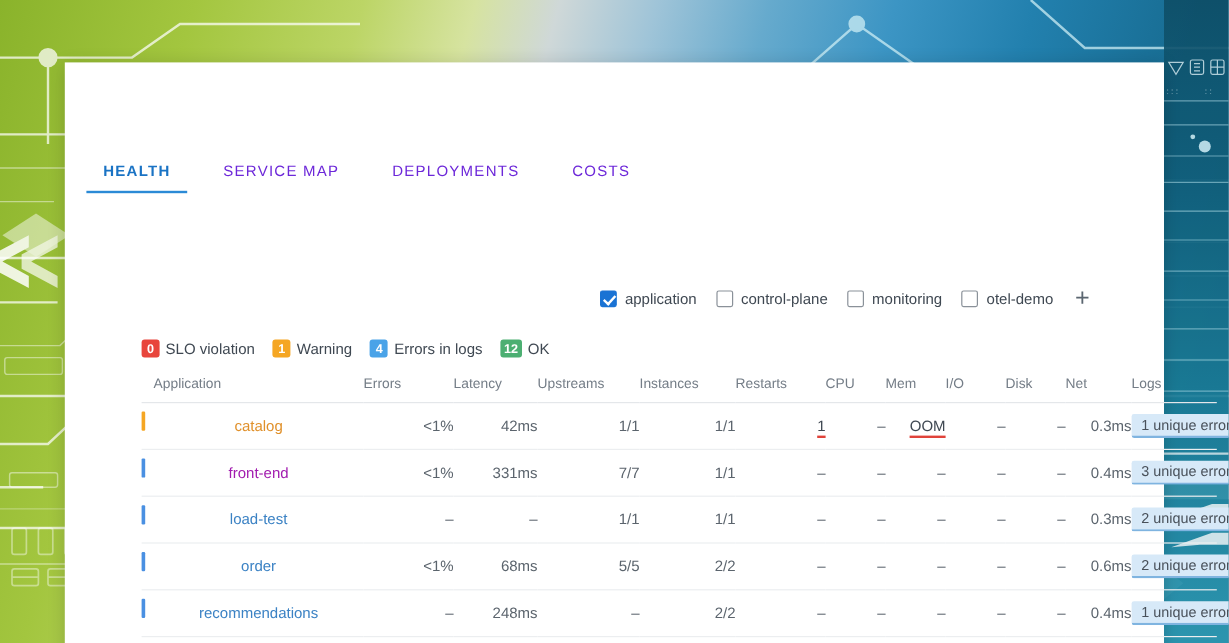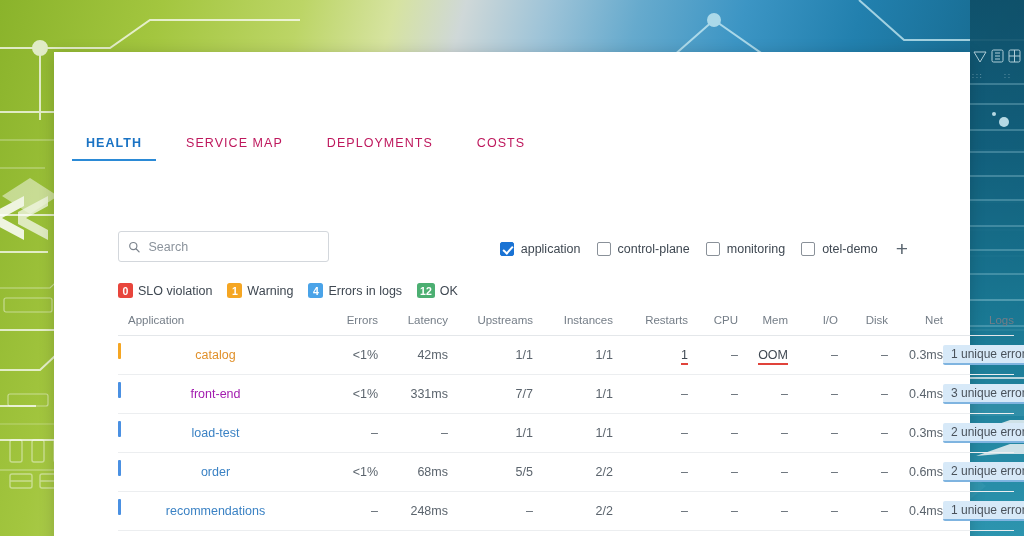--- a/index.html
+++ b/index.html
@@ -58,21 +58,21 @@
   #tabs {
     position: absolute;
     left: 10px; top: 78px;
     display: flex;
     align-items: flex-end;
     gap: 0px;
   }
   .tab {
     font-size: 12.5px;
     letter-spacing: 1.05px;
-    color: #be185d;
+    color: #6d28d9;
     padding: 6px 22px 11px 22px;
     cursor: pointer;
     white-space: nowrap;
     position: relative;
     font-weight: 400;
   }
   .tab.active { color: #1a73c4; font-weight: 600; }
   .tab.active::after {
     content: "";
     position: absolute;
@@ -153,21 +153,21 @@
     display: flex; align-items: center; justify-content: center;
     padding: 0 3px;
   }
   .legend-text { font-size: 12.5px; color: #3f4852; }
 
   
   #table-wrap { position: absolute; left: 64px; top: 258px; width: 896px; }
   table { border-collapse: collapse; width: 896px; table-layout: fixed; }
   th {
     font-size: 11.5px; font-weight: 400; color: #747d87;
-    text-align: right; padding: 4px 0 9px 0;
+    text-align: left; padding: 4px 0 9px 0;
     border-bottom: 1px solid #e4e7ea;
   }
   th.col-app { text-align: left; padding-left: 10px; }
   td {
     font-size: 12.5px; color: #5b646d;
     text-align: right; padding: 9px 0;
     border-bottom: 1px solid #eceef0;
     height: 25px;
   }
   td.col-app {
@@ -316,27 +316,20 @@
 
   <div id="card">
 
     <div id="tabs">
       <div class="tab active">HEALTH</div>
       <div class="tab">SERVICE MAP</div>
       <div class="tab">DEPLOYMENTS</div>
       <div class="tab">COSTS</div>
     </div>
 
-    <div id="search-box">
-      <svg width="14" height="14" viewBox="0 0 16 16">
-        <circle cx="6.8" cy="6.8" r="4.6" fill="none" stroke="#7b838c" stroke-width="1.5"></circle>
-        <path d="M10.3 10.3 L14.2 14.2" stroke="#7b838c" stroke-width="1.6" stroke-linecap="round"></path>
-      </svg>
-      <input id="search-input" type="text" placeholder="Search" style="">
-    </div>
 
     <div id="filters">
 
       <div class="filter">
         <span class="cbox checked"></span>
         <span class="filter-label">application</span>
       </div>
 
       <div class="filter">
         <span class="cbox"></span>

